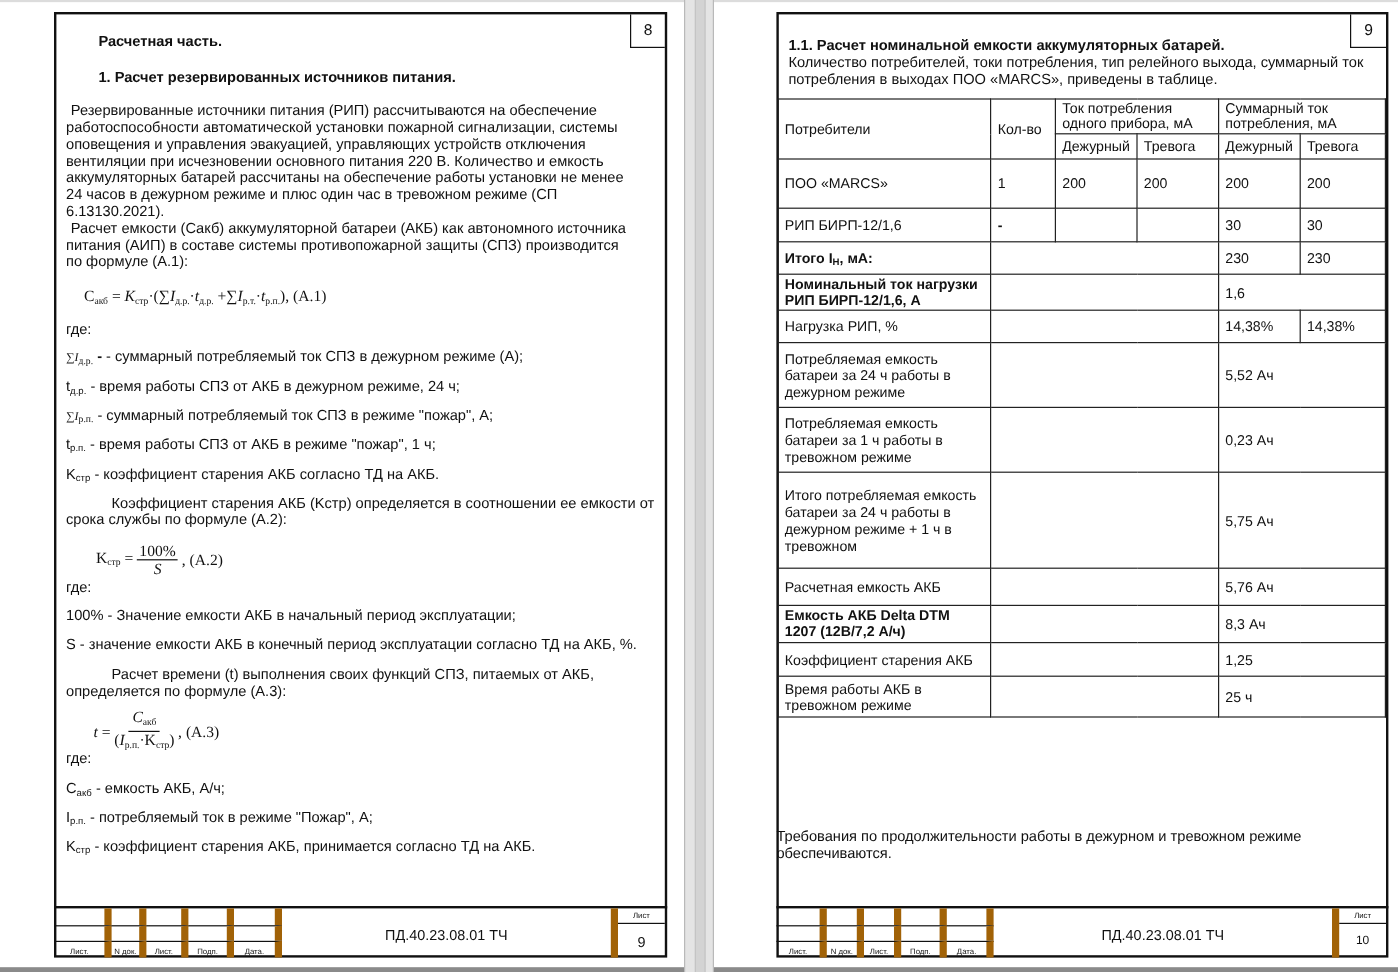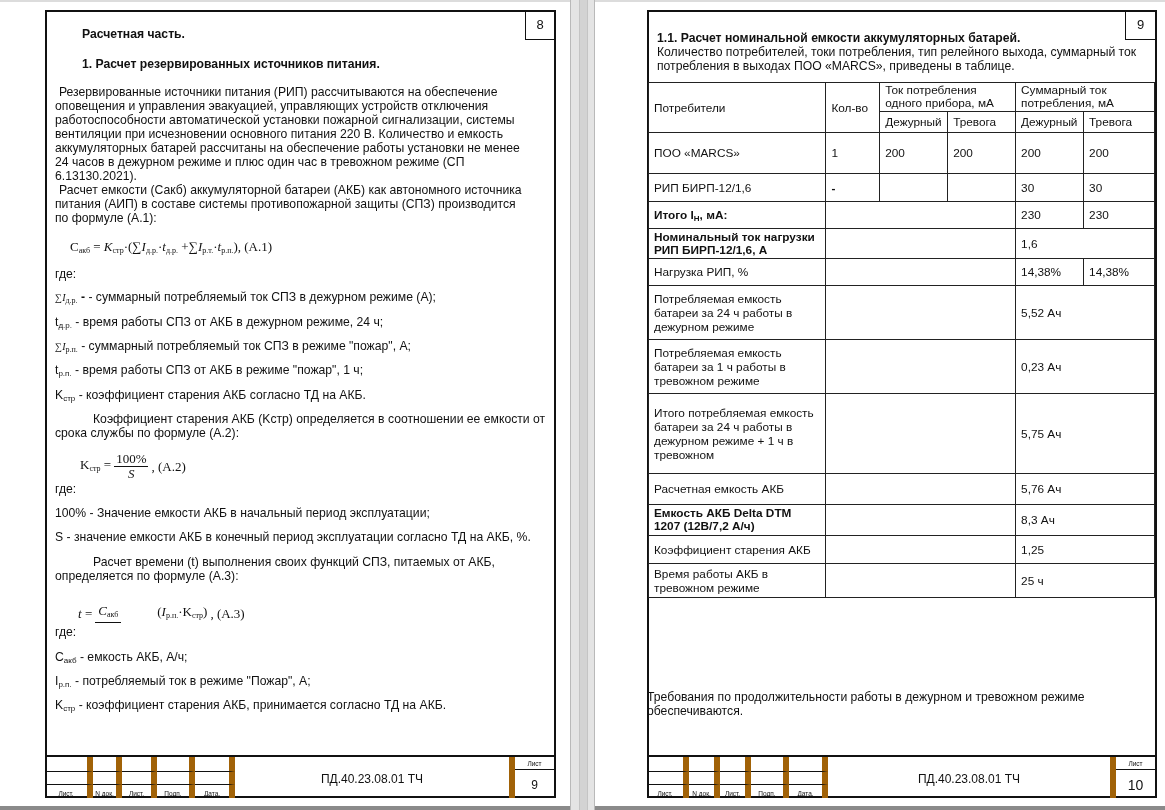--- a/index.html
+++ b/index.html
@@ -30,22 +30,22 @@
 
 <div class="page" id="page1">
   <div class="frame" style="left:45px;top:8px;width:511px;height:788px;"></div>
   <div class="pgnum" style="left:525px;top:10px;width:29px;height:28px;">8</div>
 
   <div class="txt b" style="left:82px;top:25px;">Расчетная часть.</div>
   <div class="txt b" style="left:82px;top:55px;">1. Расчет резервированных источников питания.</div>
 
   <div class="txt" style="left:55px;top:83px;">
     <div style="padding-left:4px">Резервированные источники питания (РИП) рассчитываются на обеспечение</div>
+    <div>работоспособности автоматической установки пожарной сигнализации, системы</div>
     <div>оповещения и управления эвакуацией, управляющих устройств отключения</div>
-    <div>работоспособности автоматической установки пожарной сигнализации, системы</div>
     <div>вентиляции при исчезновении основного питания 220 В. Количество и емкость</div>
     <div>аккумуляторных батарей рассчитаны на обеспечение работы установки не менее</div>
     <div>24 часов в дежурном режиме и плюс один час в тревожном режиме (СП</div>
     <div>6.13130.2021).</div>
     <div style="padding-left:4px">Расчет емкости (Сакб) аккумуляторной батареи (АКБ) как автономного источника</div>
     <div>питания (АИП) в составе системы противопожарной защиты (СПЗ) производится</div>
     <div>по формуле (А.1):</div>
   </div>
 
   <div class="txt f" style="left:70px;top:238px;">
@@ -76,21 +76,21 @@
   <div class="txt" style="left:55px;top:504px;"><span>100%</span> <span>- Значение емкости АКБ в начальный период эксплуатации;</span></div>
   <div class="txt" style="left:55px;top:528px;"><span>S</span> <span>- значение емкости АКБ в конечный период эксплуатации согласно ТД на АКБ, %.</span></div>
 
   <div class="txt" style="left:55px;top:553px;">
     <div style="padding-left:38px">Расчет времени (t) выполнения своих функций СПЗ, питаемых от АКБ,</div>
     <div>определяется по формуле (А.3):</div>
   </div>
 
   <div class="txt f" style="left:78px;top:585px;display:flex;align-items:center;">
     <i>t</i>&nbsp;=
-    <span style="display:inline-flex;flex-direction:row;align-items:center;margin:17px 3px;gap:36px;">
+    <span style="display:inline-flex;flex-direction:column;align-items:center;margin:4px 3px;">
       <span style="border-bottom:1px solid #111;padding:0 3px;"><i>C</i><sub>акб</sub></span>
       <span>(<i>I</i><sub>р.п.</sub>·K<sub>стр</sub>)</span>
     </span>
     <span>, (А.3)</span>
   </div>
   <div class="txt" style="left:55px;top:623px;">где:</div>
   <div class="txt" style="left:55px;top:648px;">C<sub>акб</sub> <span>- емкость АКБ, А/ч;</span></div>
   <div class="txt" style="left:55px;top:696px;">K<sub>стр</sub> <span>- коэффициент старения АКБ, принимается согласно ТД на АКБ.</span></div>
   <div class="txt" style="left:55px;top:672px;">I<sub>р.п.</sub> <span>- потребляемый ток в режиме "Пожар", А;</span></div>
 
@@ -239,18 +239,18 @@
     <div class="c" style="left:73px;top:14px;width:31px;height:13px;"></div>
     <div class="c" style="left:104px;top:14px;width:38px;height:13px;"></div>
     <div class="c" style="left:142px;top:14px;width:39px;height:13px;"></div>
     <div class="c" style="left:0;top:27px;width:42px;height:14px;line-height:18px;">Лист.</div>
     <div class="c" style="left:42px;top:27px;width:31px;height:14px;line-height:18px;">N док.</div>
     <div class="c" style="left:73px;top:27px;width:31px;height:14px;line-height:18px;">Лист.</div>
     <div class="c" style="left:104px;top:27px;width:38px;height:14px;line-height:18px;">Подп.</div>
     <div class="c" style="left:142px;top:27px;width:39px;height:14px;line-height:18px;">Дата.</div>
     <div class="c" style="left:181px;top:0;width:288px;height:41px;border-top:none;font-size:12px;line-height:44px;">ПД.40.23.08.01 ТЧ</div>
     <div class="c" style="left:469px;top:0;width:39px;height:12px;border-top:none;border-right:none;font-size:6.5px;line-height:13px;">Лист</div>
-    <div class="c" style="left:469px;top:12px;width:39px;height:29px;border-right:none;font-size:14px;line-height:30px;">10</div>
+    <div class="c" style="left:469px;top:12px;width:39px;height:29px;border-right:none;font-size:10px;line-height:30px;">10</div>
   </div>
 </div>
 
 <div class="bottomline" style="left:0;width:570px;"></div>
 <div class="bottomline" style="left:595px;width:570px;"></div>
 
 </body></html>

